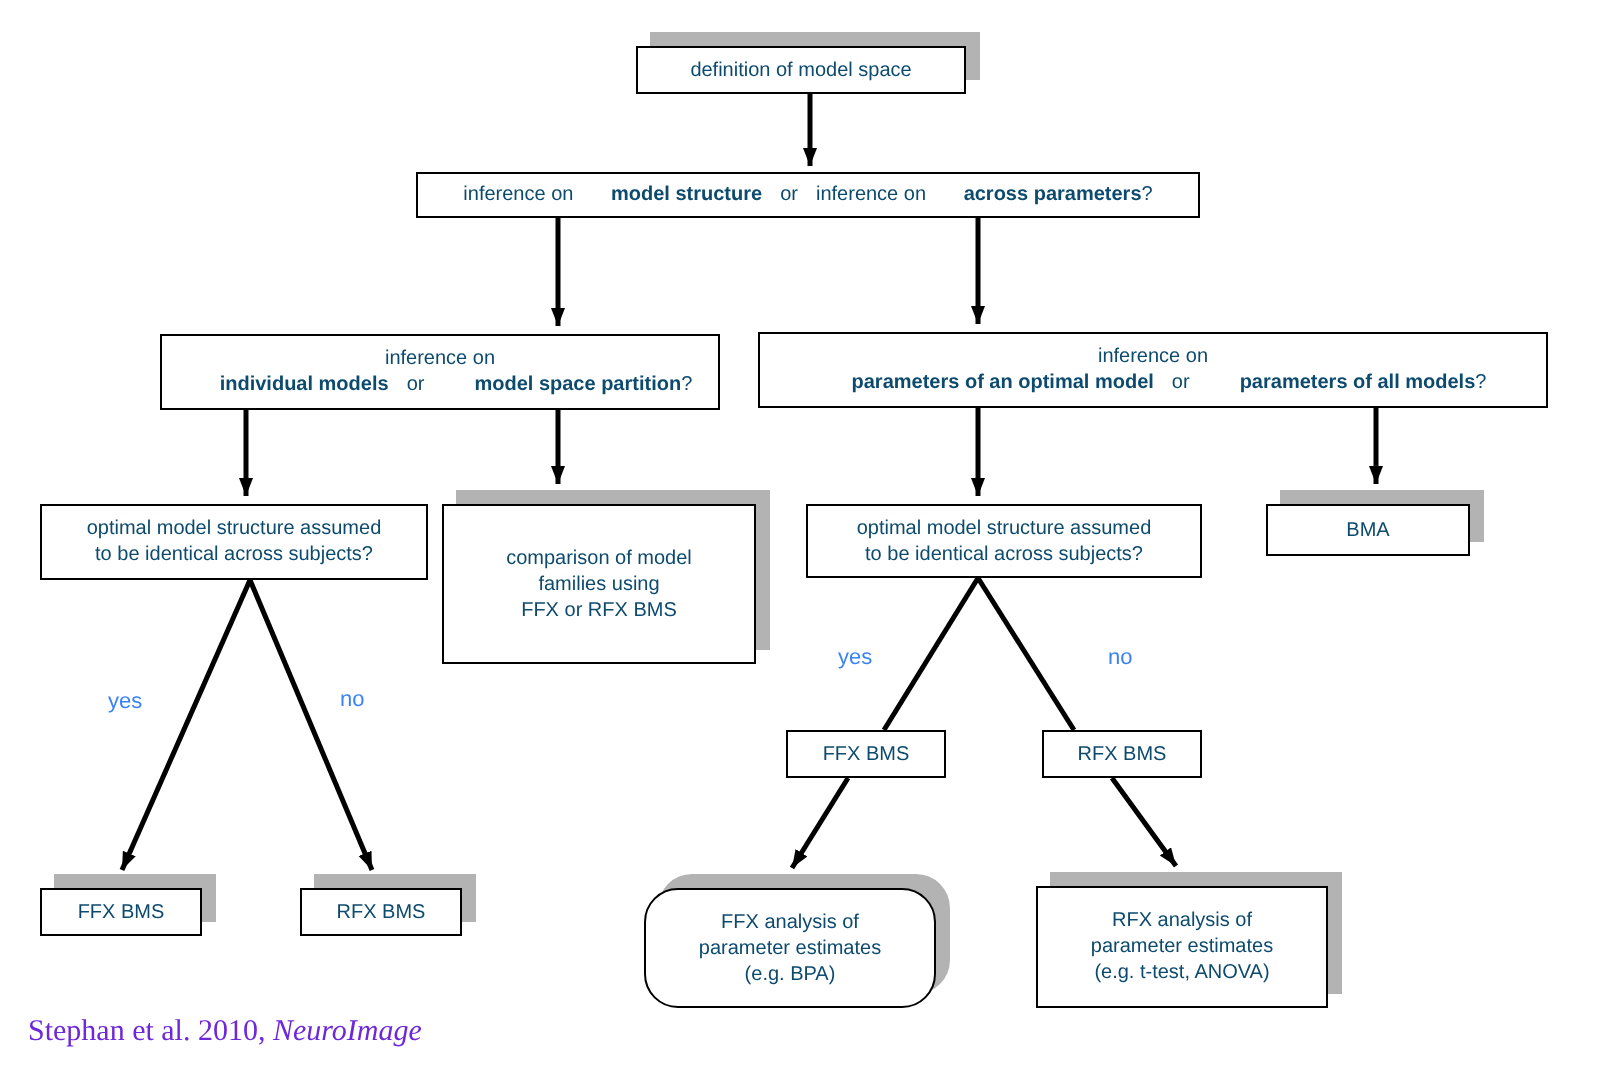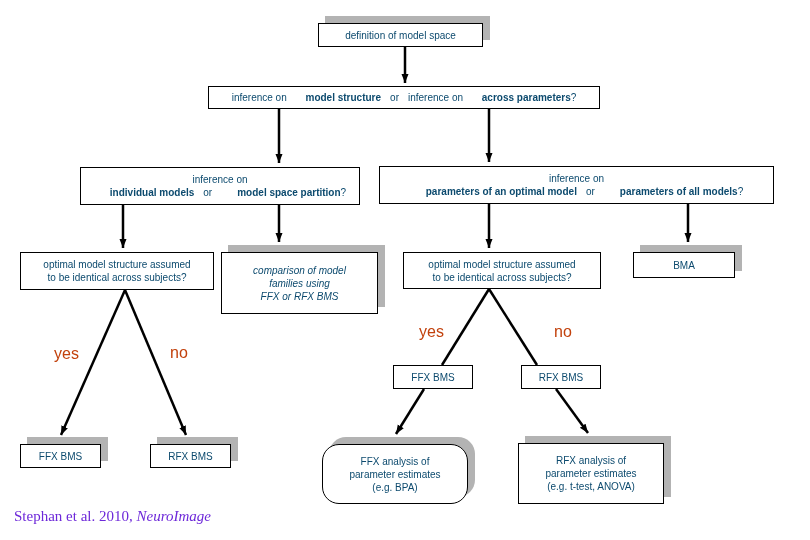--- a/index.html
+++ b/index.html
@@ -5,21 +5,21 @@
   html,body{margin:0;padding:0;background:#fff;}
   #canvas{position:relative;width:810px;height:540px;background:#fff;overflow:hidden;
           font-family:"Liberation Sans",sans-serif;}
   #arrows{position:absolute;left:0;top:0;z-index:1;pointer-events:none;}
   .box{position:absolute;z-index:2;background:#fff;border:1.5px solid #000;box-sizing:border-box;
        display:flex;flex-direction:column;justify-content:center;align-items:center;
        text-align:center;font-size:10px;line-height:1.3;color:#0c4a6e;white-space:nowrap;}
   .shadow{box-shadow:7px -7px 0 var(--shadow,#b3b3b3);}
   .or{margin:0 9px;}
   b{font-weight:bold;padding-left:16px;}
-  .lbl{position:absolute;z-index:2;font-size:16px;color:#c2410c;}
+  .lbl{position:absolute;z-index:2;font-size:11px;color:#3b82f6;}
   #citation{position:absolute;z-index:2;left:14px;top:508px;
             font-family:"Liberation Serif",serif;font-size:15px;color:#6d28d9;}
   #citation .it{font-style:italic;}
 </style>
 </head>
 <body>
 
 <div id="canvas">
 
   <svg id="arrows" width="810" height="540">
@@ -57,21 +57,21 @@
   <div class="box" style="left:379px;top:166px;width:395px;height:38px;">
     <div class="ln">inference on</div>
     <div class="ln"><b>parameters of an optimal model</b><span class="or">or</span><b>parameters of all models</b><span>?</span></div>
   </div>
 
   <div class="box" style="left:20px;top:252px;width:194px;height:38px;">
     <div class="ln">optimal model structure assumed</div>
     <div class="ln">to be identical across subjects?</div>
   </div>
 
-  <div class="box shadow" style="left:221px;top:252px;width:157px;height:62px;font-style:italic;">
+  <div class="box shadow" style="left:221px;top:252px;width:157px;height:80px;">
     <div class="ln">comparison of model</div>
     <div class="ln">families using</div>
     <div class="ln">FFX or RFX BMS</div>
   </div>
 
   <div class="box" style="left:403px;top:252px;width:198px;height:37px;">
     <div class="ln">optimal model structure assumed</div>
     <div class="ln">to be identical across subjects?</div>
   </div>
 

